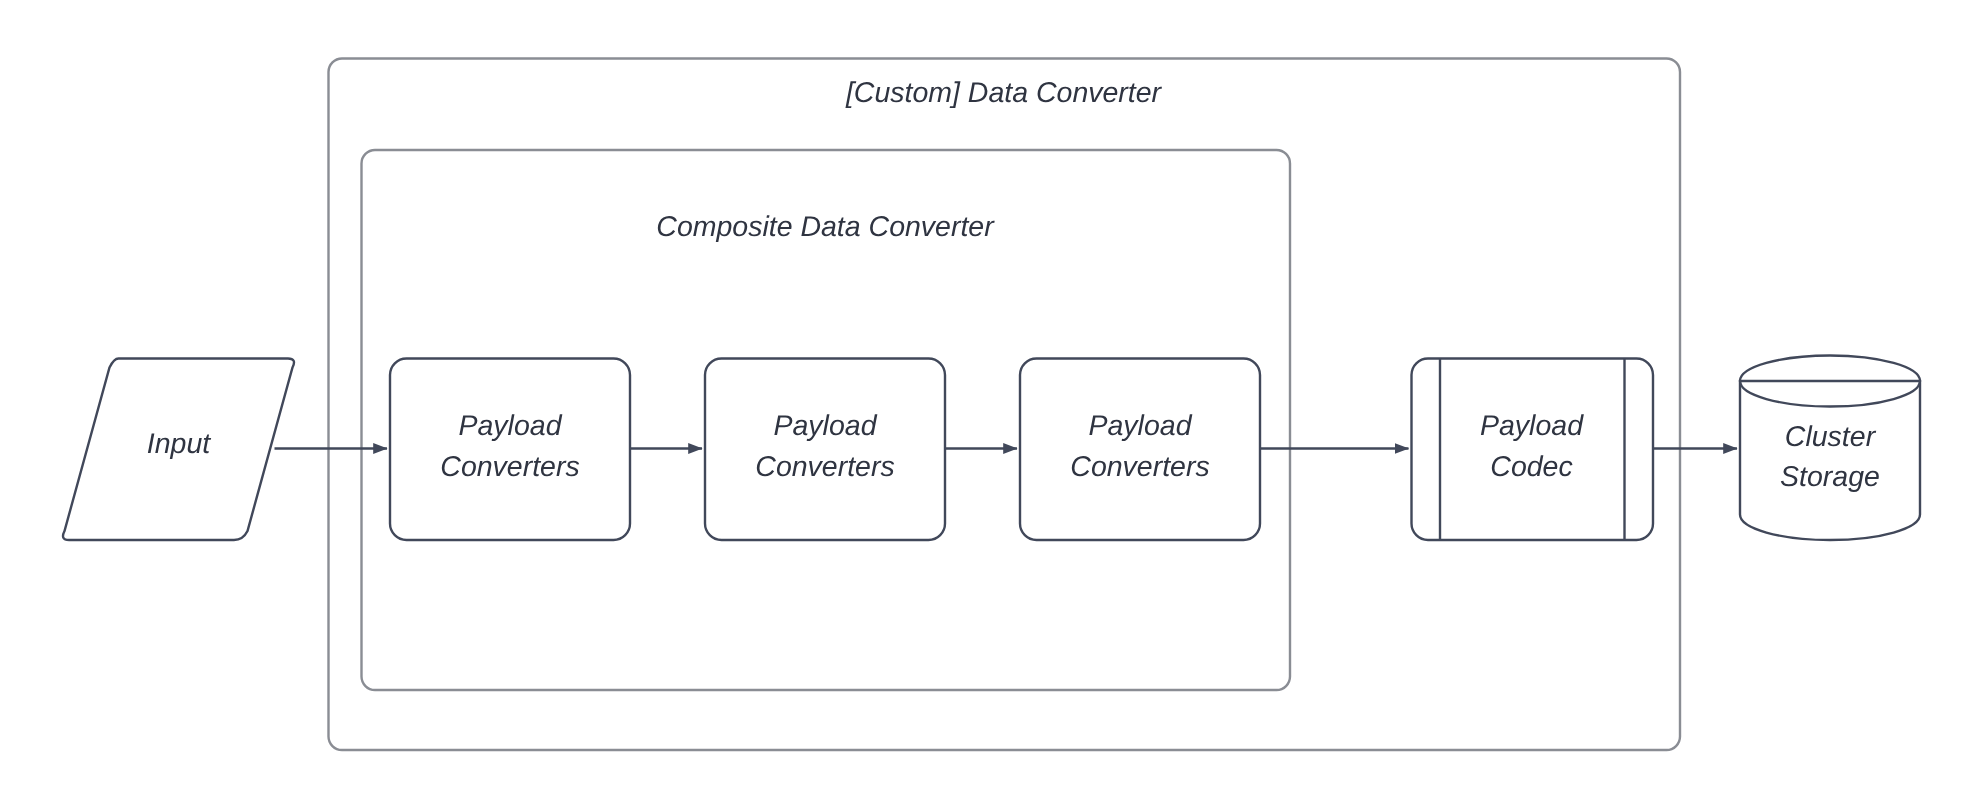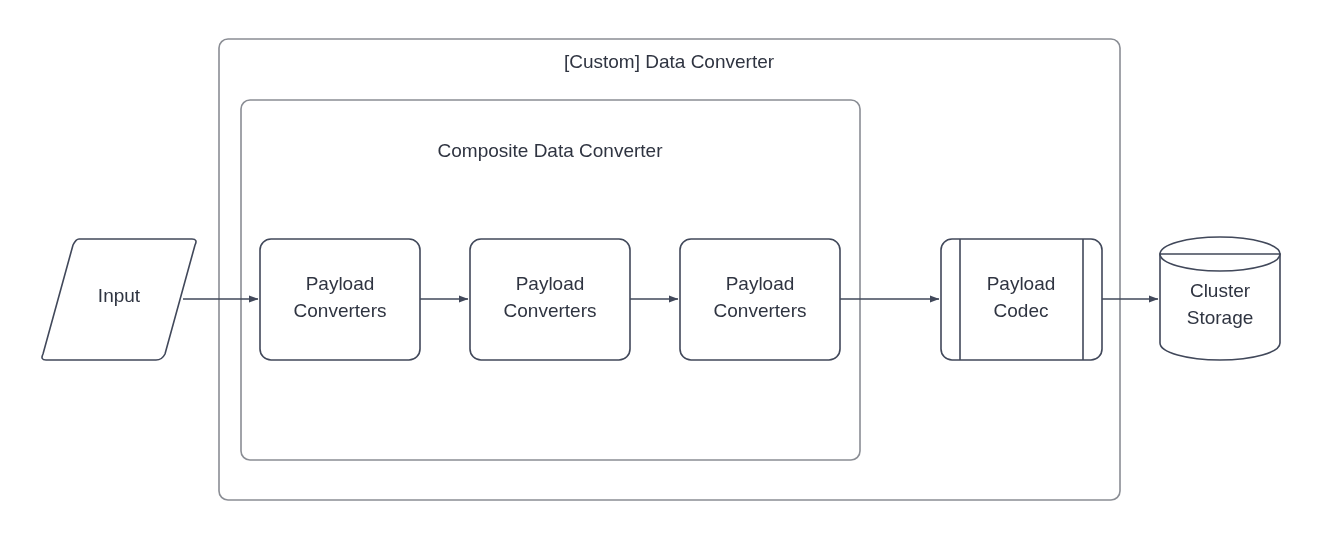--- a/index.html
+++ b/index.html
@@ -10,20 +10,21 @@
   body {
     width: 1320px;
     height: 540px;
     overflow: hidden;
     font-family: "Liberation Sans", sans-serif;
   }
   #diagram-root {
     position: relative;
     width: 1319px;
     height: 540px;
+    font-style: italic;
   }
   svg#diagram {
     display: block;
     width: 1320px;
     height: 540px;
   }
   .shape-fill {
     fill: #ffffff;
   }
   .shape-stroke {

